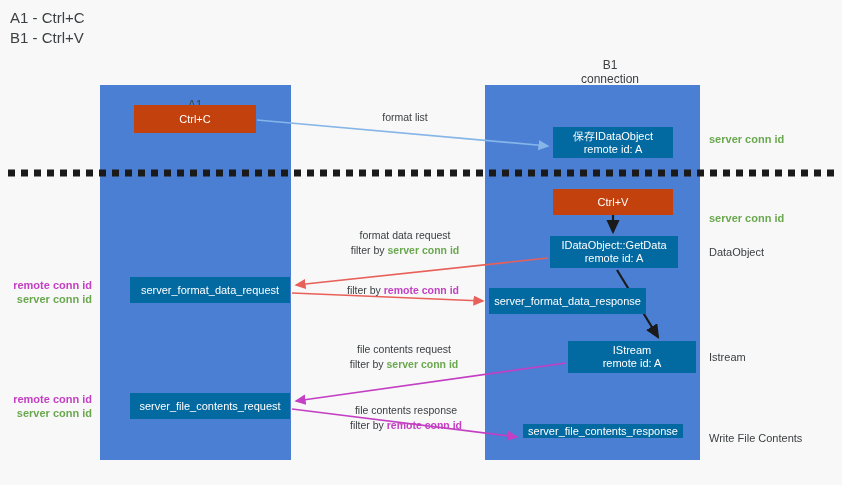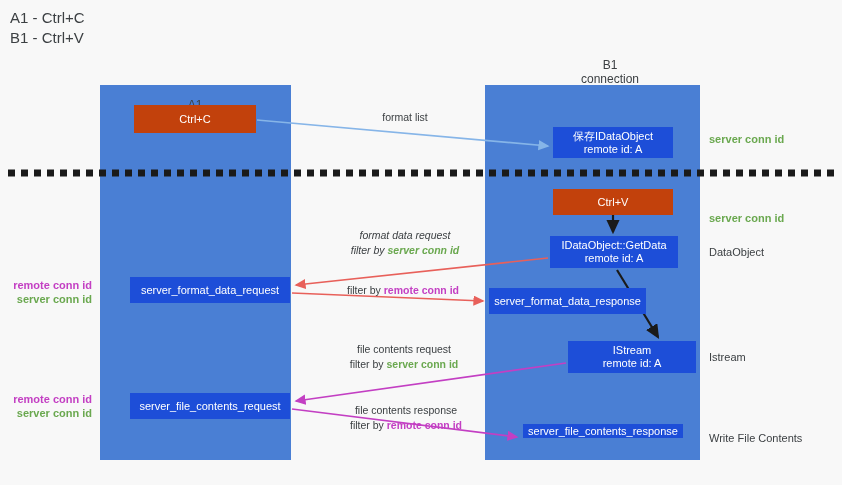--- a/index.html
+++ b/index.html
@@ -53,21 +53,21 @@
     align-items: center;
     justify-content: center;
     text-align: center;
     font-size: 11px;
     line-height: 13px;
     color: #ffffff;
     white-space: pre-line;
     padding: 2px 4px;
   }
   .node.green { background: #c2410c; }
-  .node.orange { background: #1d4ed8; }
+  .node.orange { background: #0369a1; }
 
   #node-ctrlc   { left: 134px; top: 105px; width: 122px; height: 28px; }
   #node-idata   { left: 553px; top: 127px; width: 120px; height: 31px; }
   #node-ctrlv   { left: 553px; top: 181px; width: 120px; height: 26px; margin-top: 8px; }
   #node-getdata { left: 550px; top: 236px; width: 128px; height: 32px; }
   #node-sfdreq  { left: 130px; top: 277px; width: 160px; height: 26px; }
   #node-sfdres  { left: 489px; top: 288px; width: 157px; height: 26px; }
   #node-istream { left: 568px; top: 341px; width: 128px; height: 32px; }
   #node-sfcreq  { left: 130px; top: 393px; width: 160px; height: 26px; }
   #node-sfcres  { left: 523px; top: 424px; width: 160px; height: 14px; }
@@ -104,21 +104,21 @@
     line-height: 15px;
     color: #3c4043;
     text-align: center;
     white-space: nowrap;
   }
   .edge-label .g { color: #6aa84f; font-weight: bold; }
   .edge-label .m { color: #c33fc3; font-weight: bold; }
   .edge-label .line { display: block; }
 
   #el-formatlist { left: 330px; top: 110px; width: 150px; }
-  #el-fdreq  { left: 305px; top: 228px; width: 200px; font-style: italic; }
+  #el-fdreq  { left: 305px; top: 228px; width: 200px; }
   #el-fdres  { left: 303px; top: 283px; width: 200px; }
   #el-fcreq  { left: 304px; top: 342px; width: 200px; }
   #el-fcres  { left: 306px; top: 403px; width: 200px; }
 </style>
 </head>
 <body>
 
 <svg id="canvas" viewBox="0 0 842 485" width="842" height="485" xmlns="http://www.w3.org/2000/svg">
   <defs>
     <marker id="ah-blue" markerWidth="7" markerHeight="7" refX="6" refY="3.2" orient="auto" markerUnits="strokeWidth">

